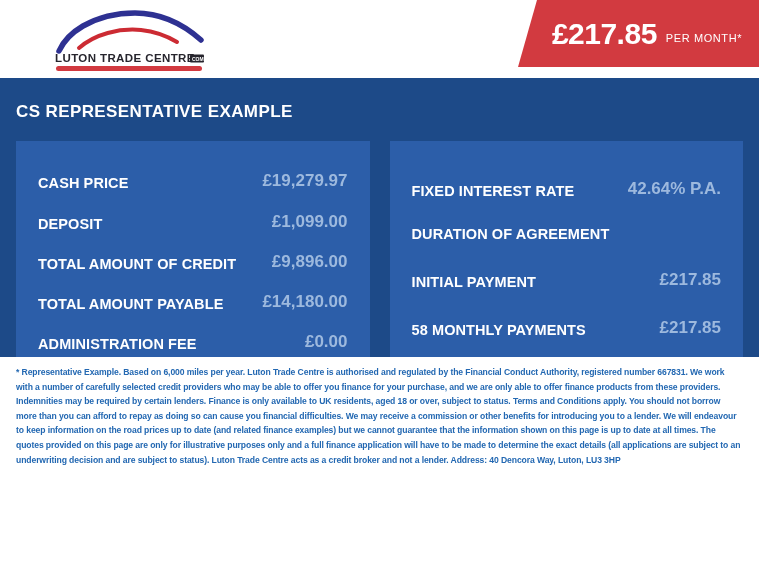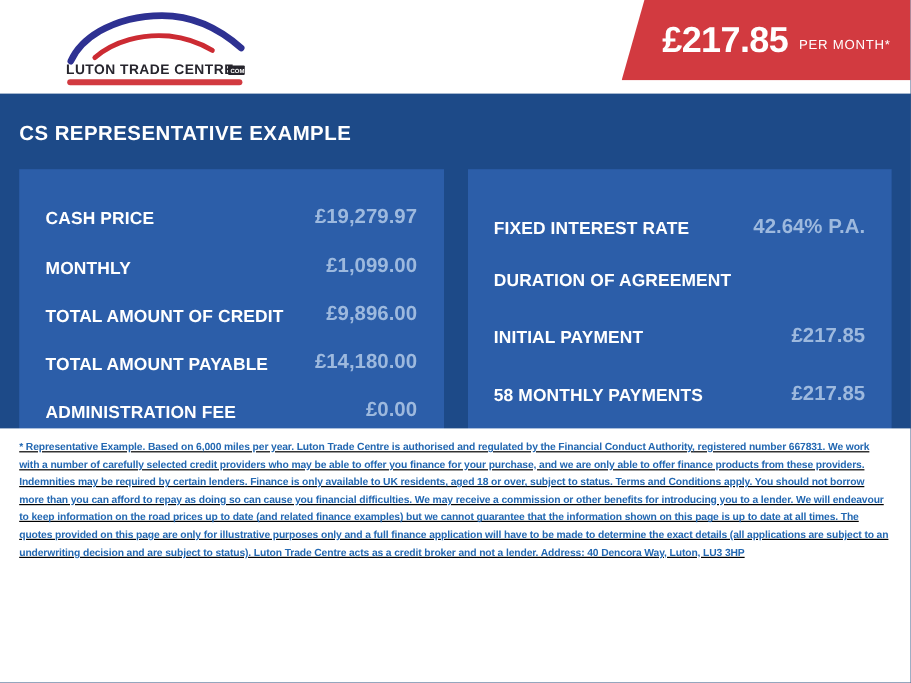--- a/index.html
+++ b/index.html
@@ -52,21 +52,21 @@
   .panel{
     flex:1;height:282px;background:var(--panel-blue);
     display:flex;flex-direction:column;justify-content:space-evenly;
     padding:10px 22px;
   }
   .row{display:flex;justify-content:space-between;align-items:flex-end;}
   .row-label{color:#ffffff;font-weight:700;font-size:14.5px;letter-spacing:0.1px;white-space:nowrap;}
   .row-value{color:var(--value-text);font-weight:700;font-size:17px;white-space:nowrap;}
   
   .footer{
-    flex:1 1 auto;background:#ffffff;padding:8px 16px 0 16px;text-decoration:underline;
+    flex:1 1 auto;background:#ffffff;padding:8px 16px 0 16px;
   }
   .disclaimer{
     margin:0;color:var(--footer-text);
     font-size:8.6px;font-weight:700;line-height:14.6px;letter-spacing:-0.1px;
   }
 </style>
 </head>
 <body>
 
 <div class="screen">
@@ -95,21 +95,21 @@
     <h1 class="section-title">CS REPRESENTATIVE EXAMPLE</h1>
 
     <div class="panels">
 
       <div class="panel">
         <div class="row">
           <span class="row-label">CASH PRICE</span>
           <span class="row-value">£19,279.97</span>
         </div>
         <div class="row">
-          <span class="row-label">MONTHLY</span>
+          <span class="row-label">DEPOSIT</span>
           <span class="row-value">£1,099.00</span>
         </div>
         <div class="row">
           <span class="row-label">TOTAL AMOUNT OF CREDIT</span>
           <span class="row-value">£9,896.00</span>
         </div>
         <div class="row">
           <span class="row-label">TOTAL AMOUNT PAYABLE</span>
           <span class="row-value">£14,180.00</span>
         </div>

